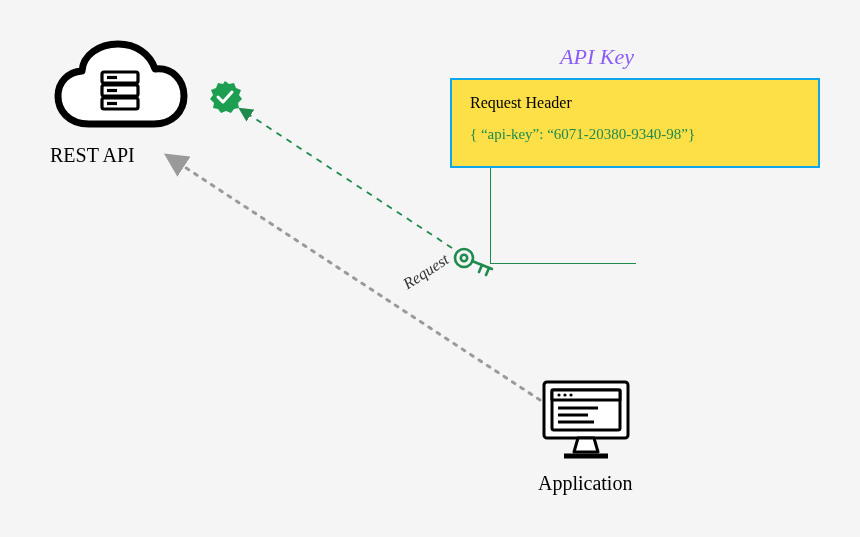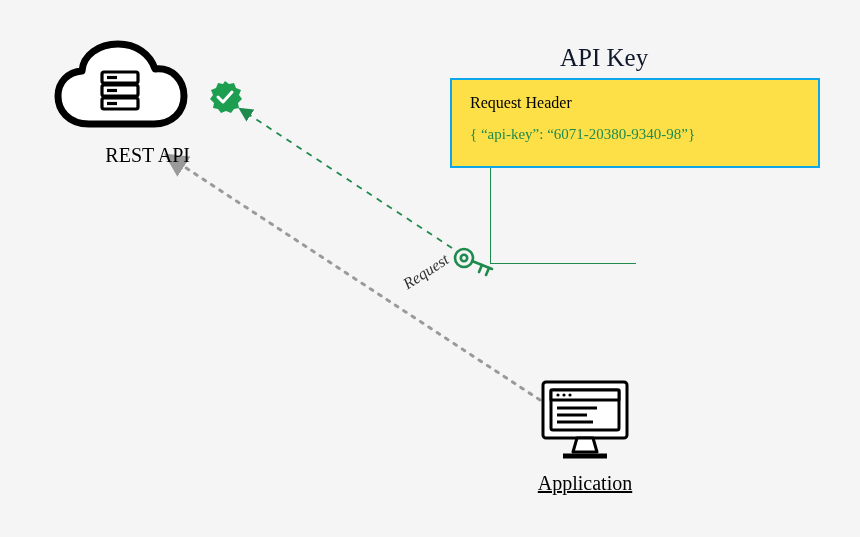--- a/index.html
+++ b/index.html
@@ -16,34 +16,35 @@
     position: relative;
     width: 860px;
     height: 537px;
   }
   
   .cloud-wrap {
     position: absolute;
     left: 50px;
     top: 38px;
     width: 140px;
-    text-align: right;
+    text-align: left;
   }
   .cloud-label {
     margin-top: 4px;
     font-size: 20px;
     color: #000;
   }
   
   .apikey-title {
     position: absolute;
     left: 560px;
     top: 44px;
-    font-size: 25px;
-    color: #0f172a;
+    font-size: 22px;
+    color: #8b5cf6;
+    font-style: italic;
   }
   
   .header-box {
     position: absolute;
     left: 450px;
     top: 78px;
     width: 370px;
     height: 90px;
     border: 2px solid #0ea5e9;
     background: #fde047;
@@ -70,25 +71,24 @@
   .key-wrap {
     position: absolute;
   }
   
   .badge-wrap {
     position: absolute;
   }
   
   .app-wrap {
     position: absolute;
-    left: 525px;
+    left: 538px;
     top: 378px;
     width: 120px;
-    text-align: center;
-    text-decoration: underline;
+    text-align: left;
   }
   .app-label {
     font-size: 20px;
     color: #000;
     margin-top: 4px;
   }
   
   .req-label {
     position: absolute;
     left: 400px;

